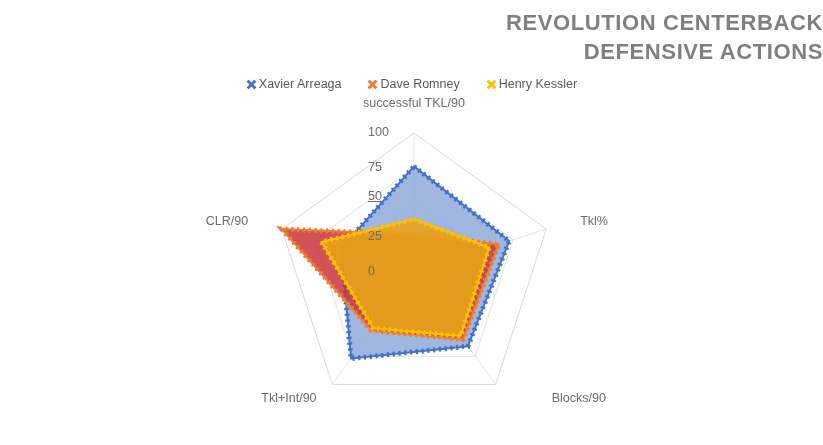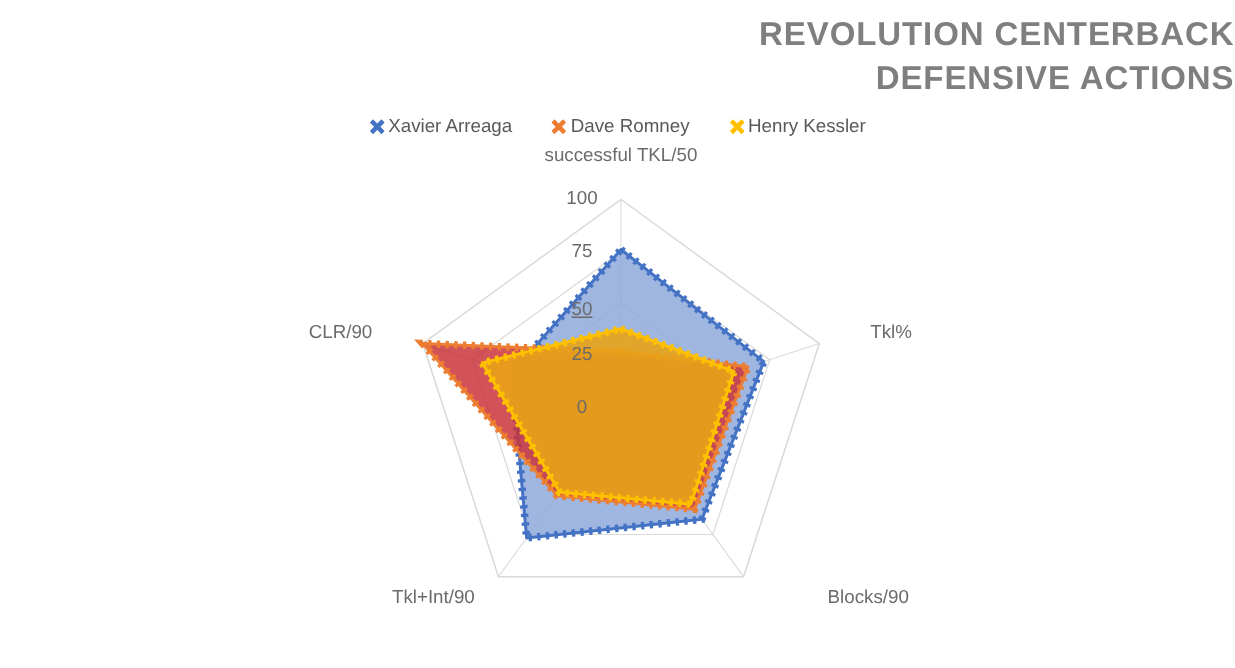--- a/index.html
+++ b/index.html
@@ -86,21 +86,21 @@
     position: absolute;
     color: #6b6b6b;
     font-size: 12.5px;
     white-space: nowrap;
   }
   .axis-tick-label {
     position: absolute;
     color: #6b6b6b;
     font-size: 12.5px;
     white-space: nowrap;
-    text-align: center;
+    text-align: left;
   }
 </style>
 </head>
 <body>
 
 <div id="chart-root">
 
   <div id="chart-title">
     <span class="title-line">REVOLUTION CENTERBACK</span>
     <span class="title-line">DEFENSIVE ACTIONS</span>
@@ -150,26 +150,26 @@
           <polygon points="414.00,70.36 509.18,145.07 467.92,250.22 351.09,262.59 341.29,152.38" fill="none" stroke="#4472C4" stroke-width="5" stroke-dasharray="2.2 3.6" stroke-linecap="butt"></polygon>
           <polygon points="414.00,138.47 498.61,148.51 463.02,243.47 371.51,234.48 281.80,133.05" fill="#C9343C" fill-opacity="0.85" stroke="#ED7D31" stroke-width="2" stroke-linejoin="round"></polygon>
           <polygon points="414.00,138.47 498.61,148.51 463.02,243.47 371.51,234.48 281.80,133.05" fill="none" stroke="#ED7D31" stroke-width="5" stroke-dasharray="2.2 3.6" stroke-linecap="butt"></polygon>
           <polygon points="414.00,123.18 489.35,151.52 460.57,240.10 373.15,232.23 321.46,145.93" fill="#E8A317" fill-opacity="0.9" stroke="#FFC000" stroke-width="2" stroke-linejoin="round"></polygon>
           <polygon points="414.00,123.18 489.35,151.52 460.57,240.10 373.15,232.23 321.46,145.93" fill="none" stroke="#FFC000" stroke-width="5" stroke-dasharray="2.2 3.6" stroke-linecap="butt"></polygon>
         </g>
     </svg>
     <div id="tick-label-group">
         <div class="axis-tick-label" style="left: 368px; top: 168px; width: 40px;">0</div>
         <div class="axis-tick-label" style="left: 368px; top: 133.25px; width: 40px;">25</div>
-        <div class="axis-tick-label" style="left: 368px; top: 103px; width: 40px; text-decoration: underline;">50</div>
+        <div class="axis-tick-label" style="left: 368px; top: 93px; width: 40px; text-decoration: underline;">50</div>
         <div class="axis-tick-label" style="left: 368px; top: 63.75px; width: 40px;">75</div>
         <div class="axis-tick-label" style="left: 368px; top: 29px; width: 40px;">100</div>
       </div>
     <div id="category-label-group">
-        <div class="axis-category-label" style="left: 363px; top: 0px;">successful TKL/50</div>
+        <div class="axis-category-label" style="left: 363px; top: 0px;">successful TKL/90</div>
         <div class="axis-category-label" style="left: 580.197px; top: 118.047px;">Tkl%</div>
         <div class="axis-category-label" style="left: 511.702px; top: 295.453px; margin-left: 40px;">Blocks/90</div>
         <div class="axis-category-label" style="left: 261.298px; top: 295.453px;">Tkl+Int/90</div>
         <div class="axis-category-label" style="left: 205.803px; top: 118.047px;">CLR/90</div>
       </div>
   </div>
 
 </div>
 
 </body></html>

